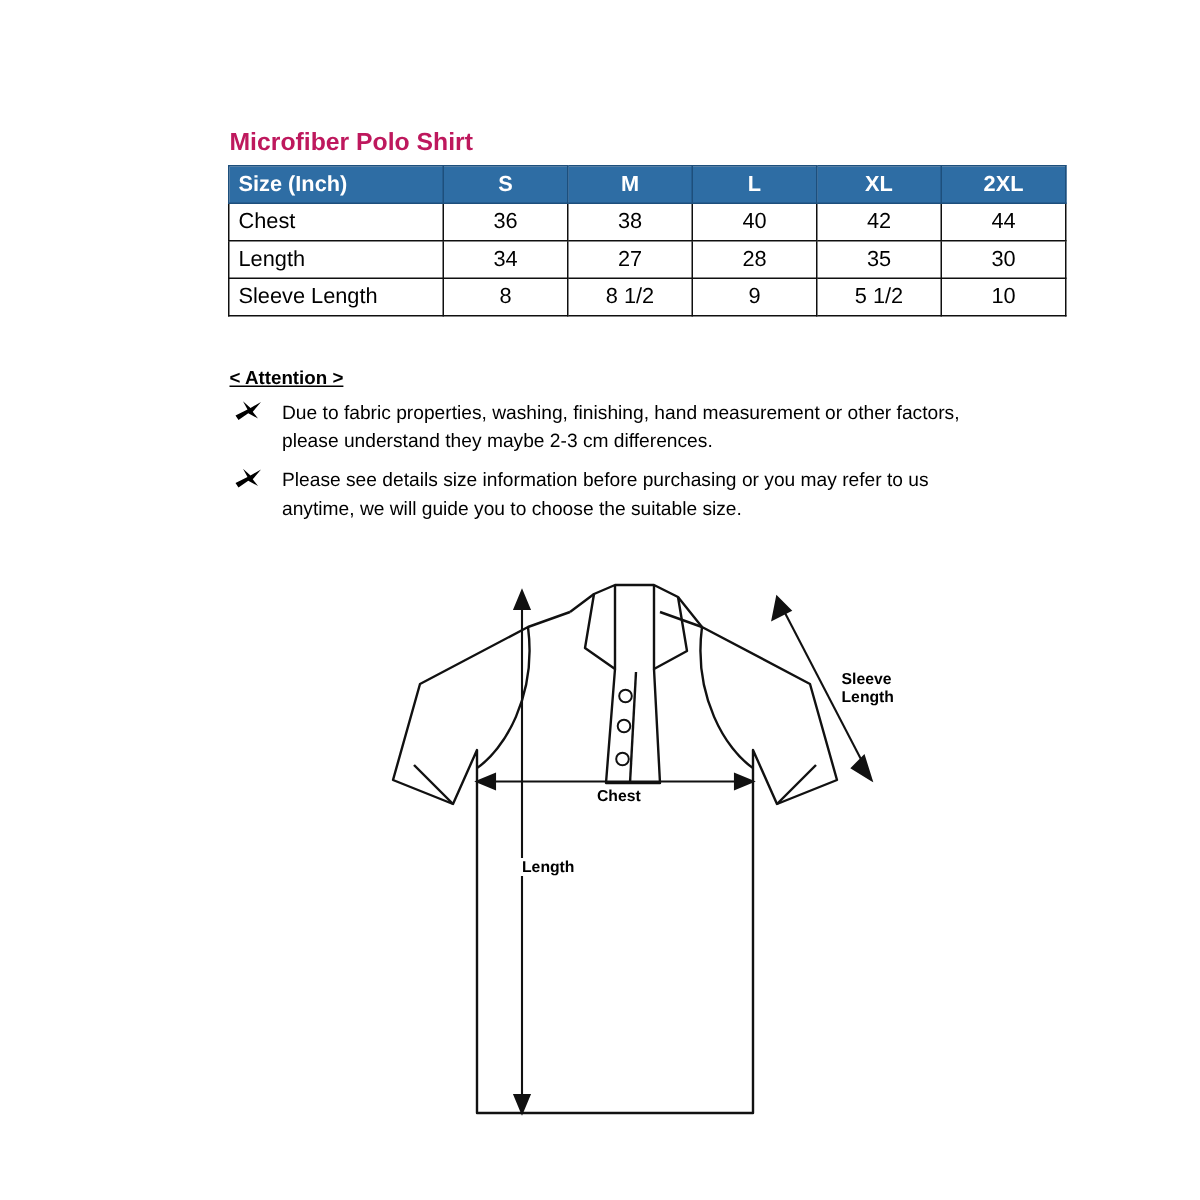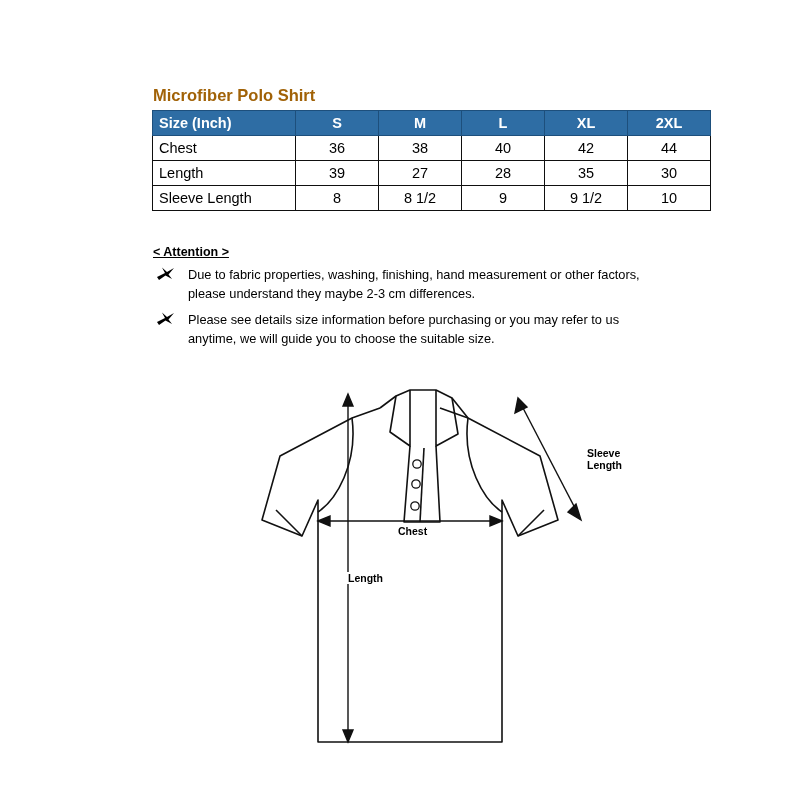--- a/index.html
+++ b/index.html
@@ -35,21 +35,21 @@
     color: #a9a9a9;
     text-shadow: 1px 1px 0 #d8d8d8;
   }
 
   .product-title {
     position: absolute;
     left: 153px;
     top: 86px;
     font-size: 16.5px;
     font-weight: bold;
-    color: #a16207;
+    color: #be185d;
   }
 
   
   .size-table {
     position: absolute;
     left: 152px;
     top: 110px;
     border-collapse: collapse;
     table-layout: fixed;
     border-radius: 13px;
@@ -159,32 +159,32 @@
       <tr>
         <td class="rowlabel">Chest</td>
         <td class="val">36</td>
         <td class="val">38</td>
         <td class="val">40</td>
         <td class="val">42</td>
         <td class="val">44</td>
       </tr>
       <tr>
         <td class="rowlabel">Length</td>
-        <td class="val">39</td>
+        <td class="val">34</td>
         <td class="val">27</td>
         <td class="val">28</td>
         <td class="val">35</td>
         <td class="val">30</td>
       </tr>
       <tr>
         <td class="rowlabel">Sleeve Length</td>
         <td class="val">8</td>
         <td class="val">8 1/2</td>
         <td class="val">9</td>
-        <td class="val">9 1/2</td>
+        <td class="val">5 1/2</td>
         <td class="val">10</td>
       </tr>
     </tbody>
   </table>
 
   <div class="attention-title">&lt; Attention &gt;</div>
 
   <div class="notes">
     <div class="note">
       <span class="bullet">
@@ -253,17 +253,17 @@
         <polygon points="108,382 103,370 113,370"></polygon>
 
         <line x1="283" y1="48" x2="336" y2="150"></line>
         <polygon points="278,38 275,53 287,47"></polygon>
         <polygon points="341,160 328,152 336,144"></polygon>
       </g>
     </svg>
 
     <div class="dim-label lbl-chest">Chest</div>
     <div class="dim-label lbl-length">Length</div>
-    <div class="dim-label lbl-sleeve" style="white-space:pre-line;margin-left:26px;">Sleeve
+    <div class="dim-label lbl-sleeve" style="white-space:pre-line;">Sleeve
 Length</div>
   </div>
 
 </div>
 
 </body></html>

